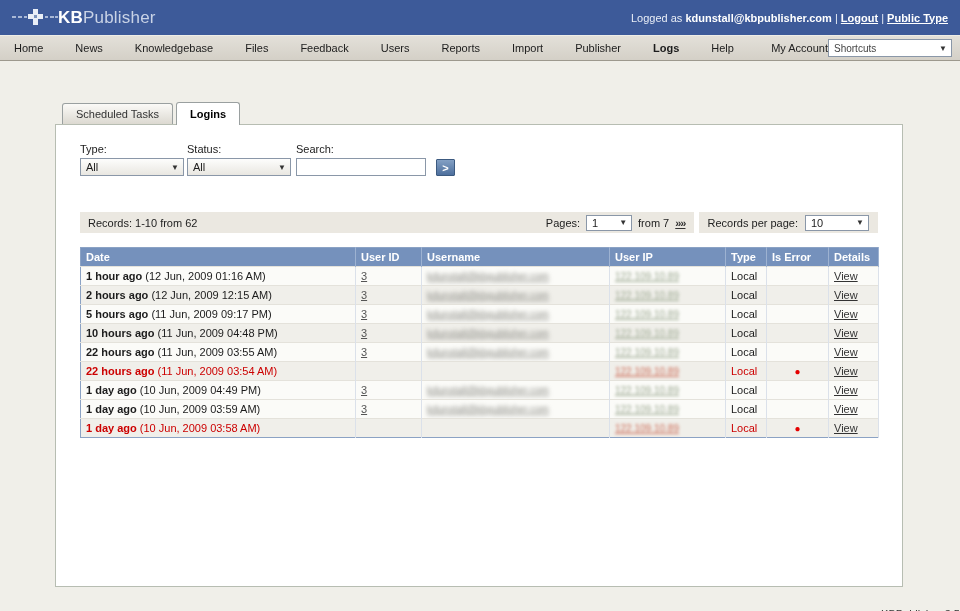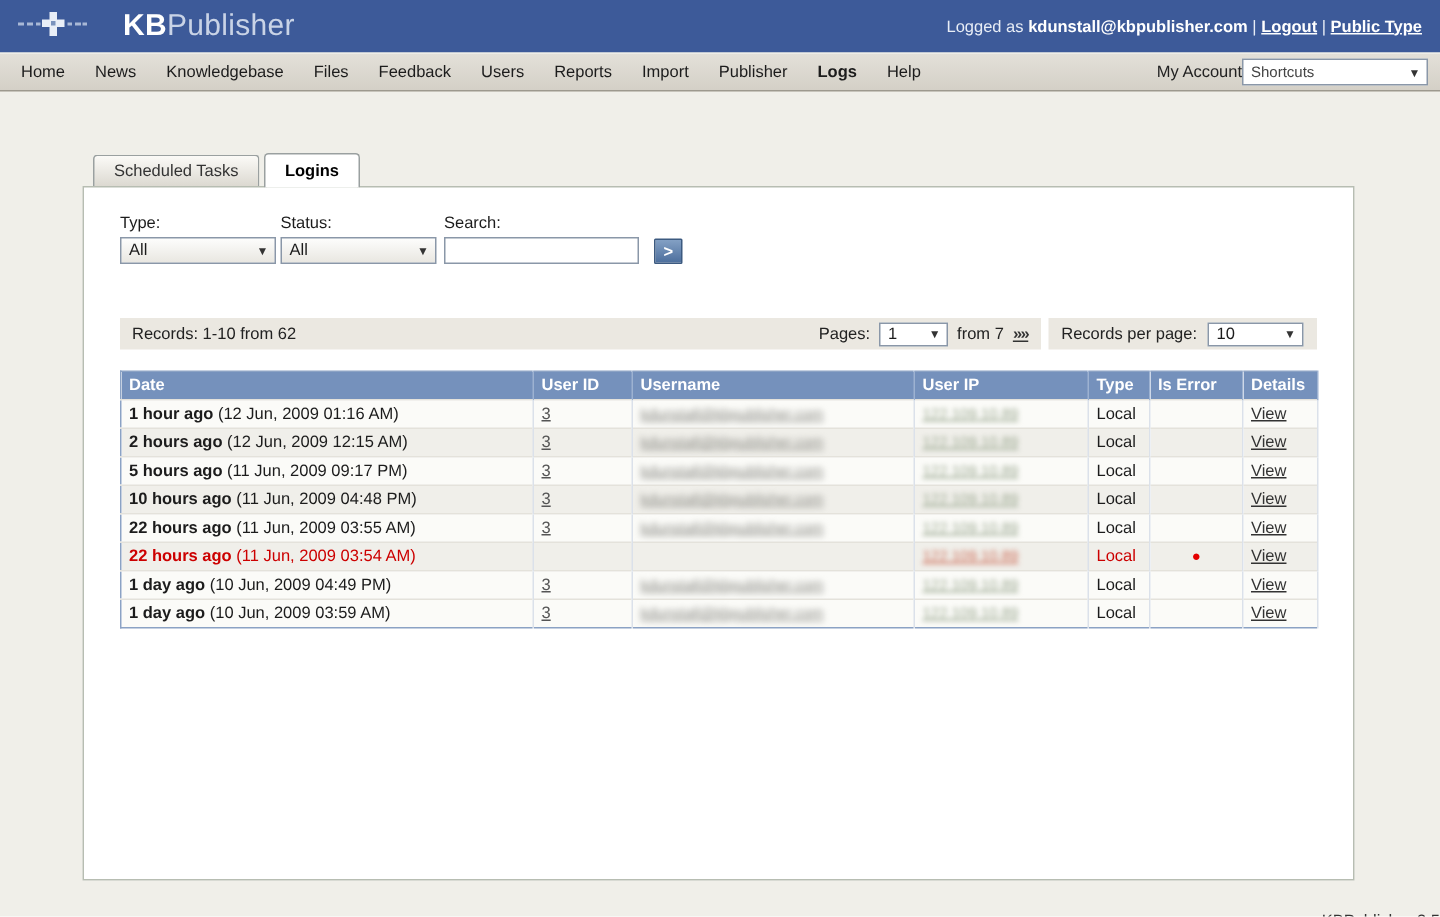--- a/index.html
+++ b/index.html
@@ -9,33 +9,33 @@
     background:#f0efe9;
     font-family:"Liberation Sans", sans-serif;
     font-size:11px; color:#222;
   }
   
   .top-bar {
     height:35px; background:#3d5a99;
     display:flex; align-items:center; padding:0 12px; color:#fff;
   }
   .logo-wrap { display:flex; align-items:center; }
-  .logo-text { font-size:20px; margin-left:24px; letter-spacing:.2px; }
+  .logo-text { font-size:17px; margin-left:0; letter-spacing:.2px; }
   .logo-kb { font-weight:bold; color:#ffffff; }
   .logo-rest { color:#c9d3e6; }
   .top-right { margin-left:auto; font-size:11px; color:#e8edf6; }
   .top-right b { color:#fff; }
   .top-right a { color:#fff; font-weight:bold; text-decoration:underline; cursor:pointer; }
   
   .nav-bar {
     height:26px; background:linear-gradient(#e3e0d9,#d4d0c7);
     border-top:1px solid #eeede7; border-bottom:1px solid #9d998e;
     display:flex; align-items:center; padding:0 4px;
   }
-  .nav-items { display:flex; align-items:center; }
+  .nav-items { display:flex; align-items:center;gap:12px; }
   .nav-item { padding:0 10px; color:#1c1c1c; cursor:pointer; white-space:nowrap; }
   .nav-item.active { font-weight:bold; }
   .nav-right { margin-left:auto; display:flex; align-items:center; padding-right:4px; }
   .my-account { cursor:pointer; }
   
   .selectbox {
     display:flex; align-items:center; justify-content:space-between;
     border:1px solid #8a97a8; background:linear-gradient(#fdfdfc,#e9e7e1);
     height:18px; padding:0 4px 0 5px; cursor:pointer; color:#1c1c1c;
   }
@@ -317,20 +317,29 @@
         </tr>
         <tr class="odd">
           <td><span class="date-time">1 day ago</span><span class="date-rest"> (10 Jun, 2009 03:59 AM)</span></td>
           <td><a class="uid-link">3</a></td>
           <td><span class="redacted-user">kdunstall@kbpublisher.com</span></td>
           <td><span class="redacted-ip">122.109.10.89</span></td>
           <td>Local</td>
           <td class="err-dot-cell"></td>
           <td><a class="view-link">View</a></td>
         </tr>
+        <tr class="even error-row">
+          <td><span class="date-time">1 day ago</span><span class="date-rest"> (10 Jun, 2009 03:58 AM)</span></td>
+          <td></td>
+          <td></td>
+          <td><span class="redacted-ip">122.109.10.89</span></td>
+          <td>Local</td>
+          <td class="err-dot-cell"><span class="error-dot">●</span></td>
+          <td><a class="view-link">View</a></td>
+        </tr>
       </tbody>
   </table>
 
 </div>
 
 <div class="footer">
   <a>KBPublisher 3.5</a>
 </div>
 
 </body></html>

